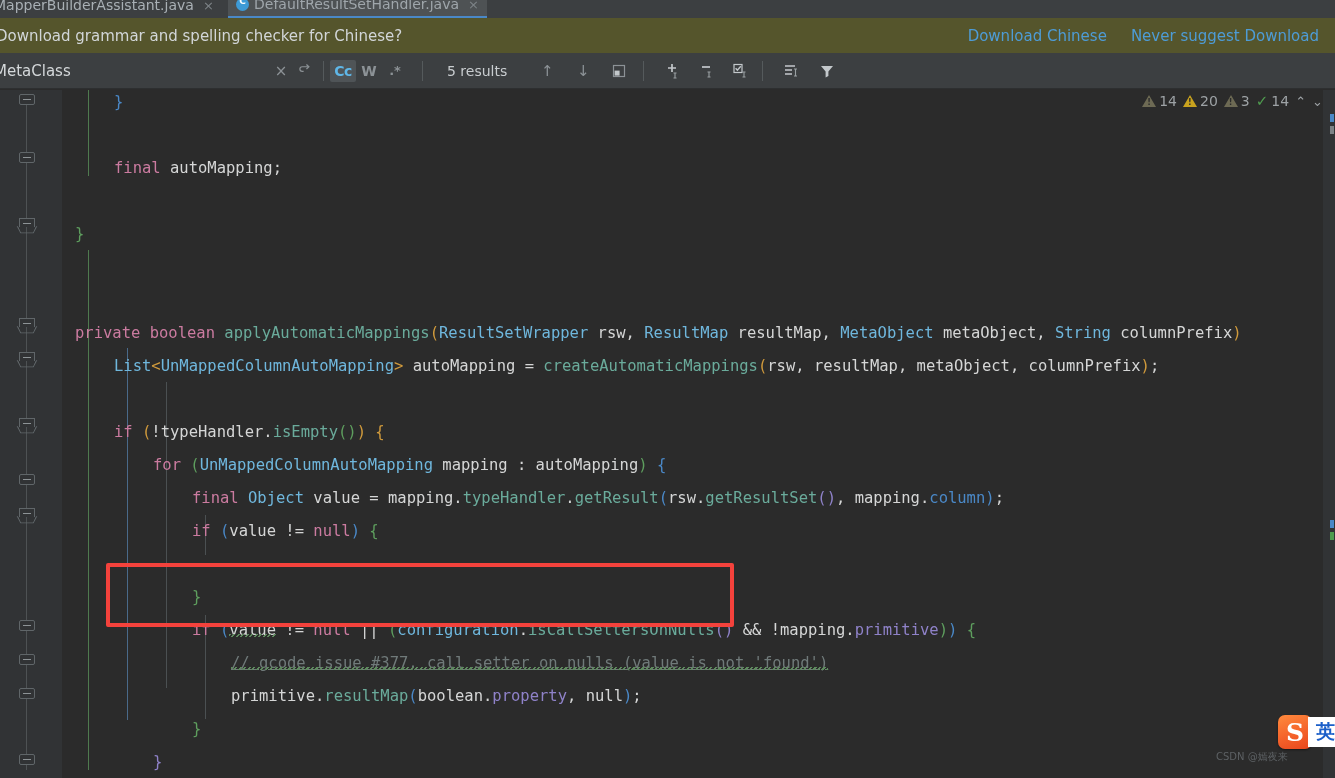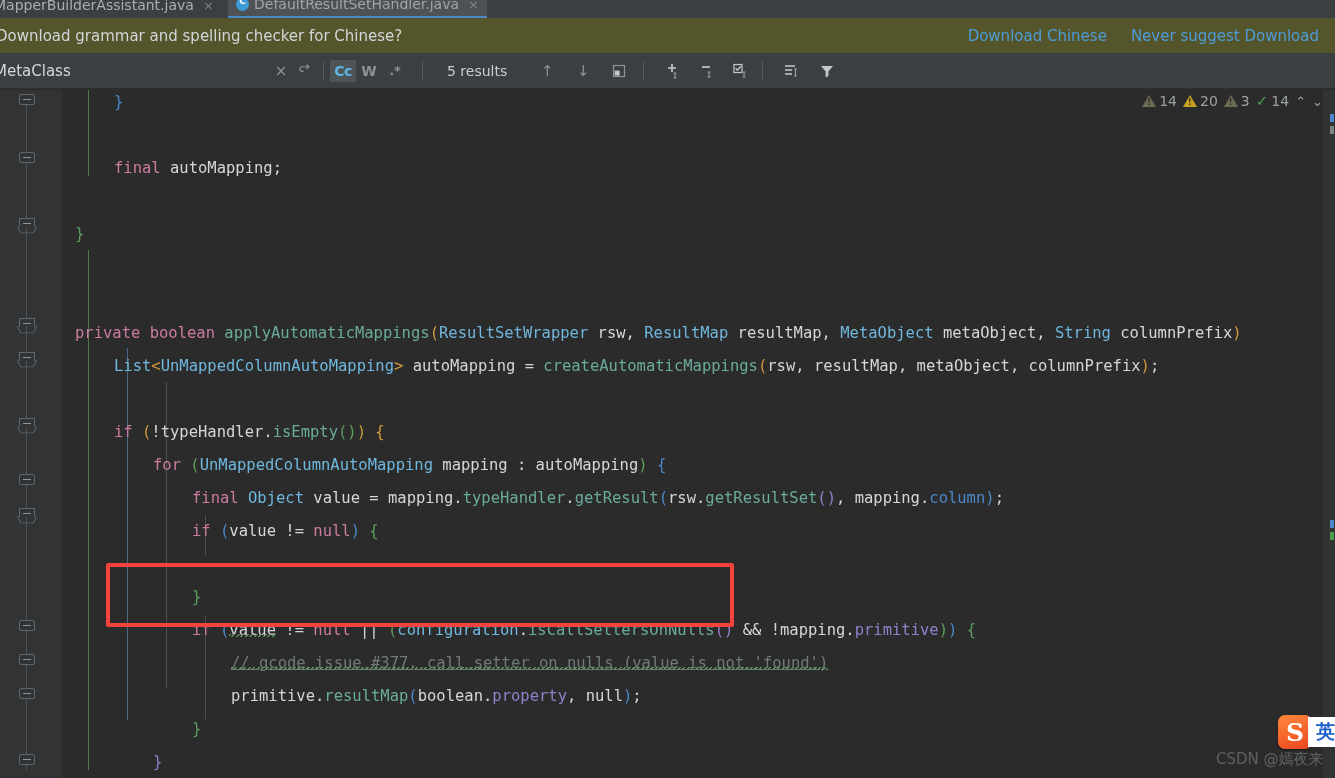--- a/index.html
+++ b/index.html
@@ -98,21 +98,21 @@
   .caretdn{color:#9da2a5;font-size:13px;}
 
   
   .markbar{position:absolute;right:0;top:0;width:12px;height:688px;background:#313335;}
   .mark{position:absolute;right:1px;width:4px;height:8px;}
 
   
   .redbox{position:absolute;border:4px solid #f4423c;border-radius:2px;pointer-events:none;}
 
   
-  .wm{position:absolute;font-size:15px;color:#5d6164;white-space:nowrap;}
+  .wm{position:absolute;font-size:10px;color:#5d6164;white-space:nowrap;}
 
   
   .sogou{position:absolute;display:flex;align-items:center;}
   .sg-logo{width:34px;height:34px;border-radius:7px;
       background:linear-gradient(160deg,#ff8a3d 0%,#f4622a 55%,#e8451c 100%);
       display:flex;align-items:center;justify-content:center;
       font-size:25px;color:#fff;font-weight:bold;font-family:"DejaVu Serif","Liberation Serif",serif;
       box-shadow:0 1px 2px rgba(0,0,0,.5);}
   .sg-panel{height:30px;background:#fff;display:flex;align-items:center;padding:0 6px 0 8px;
       margin-left:-4px;}

